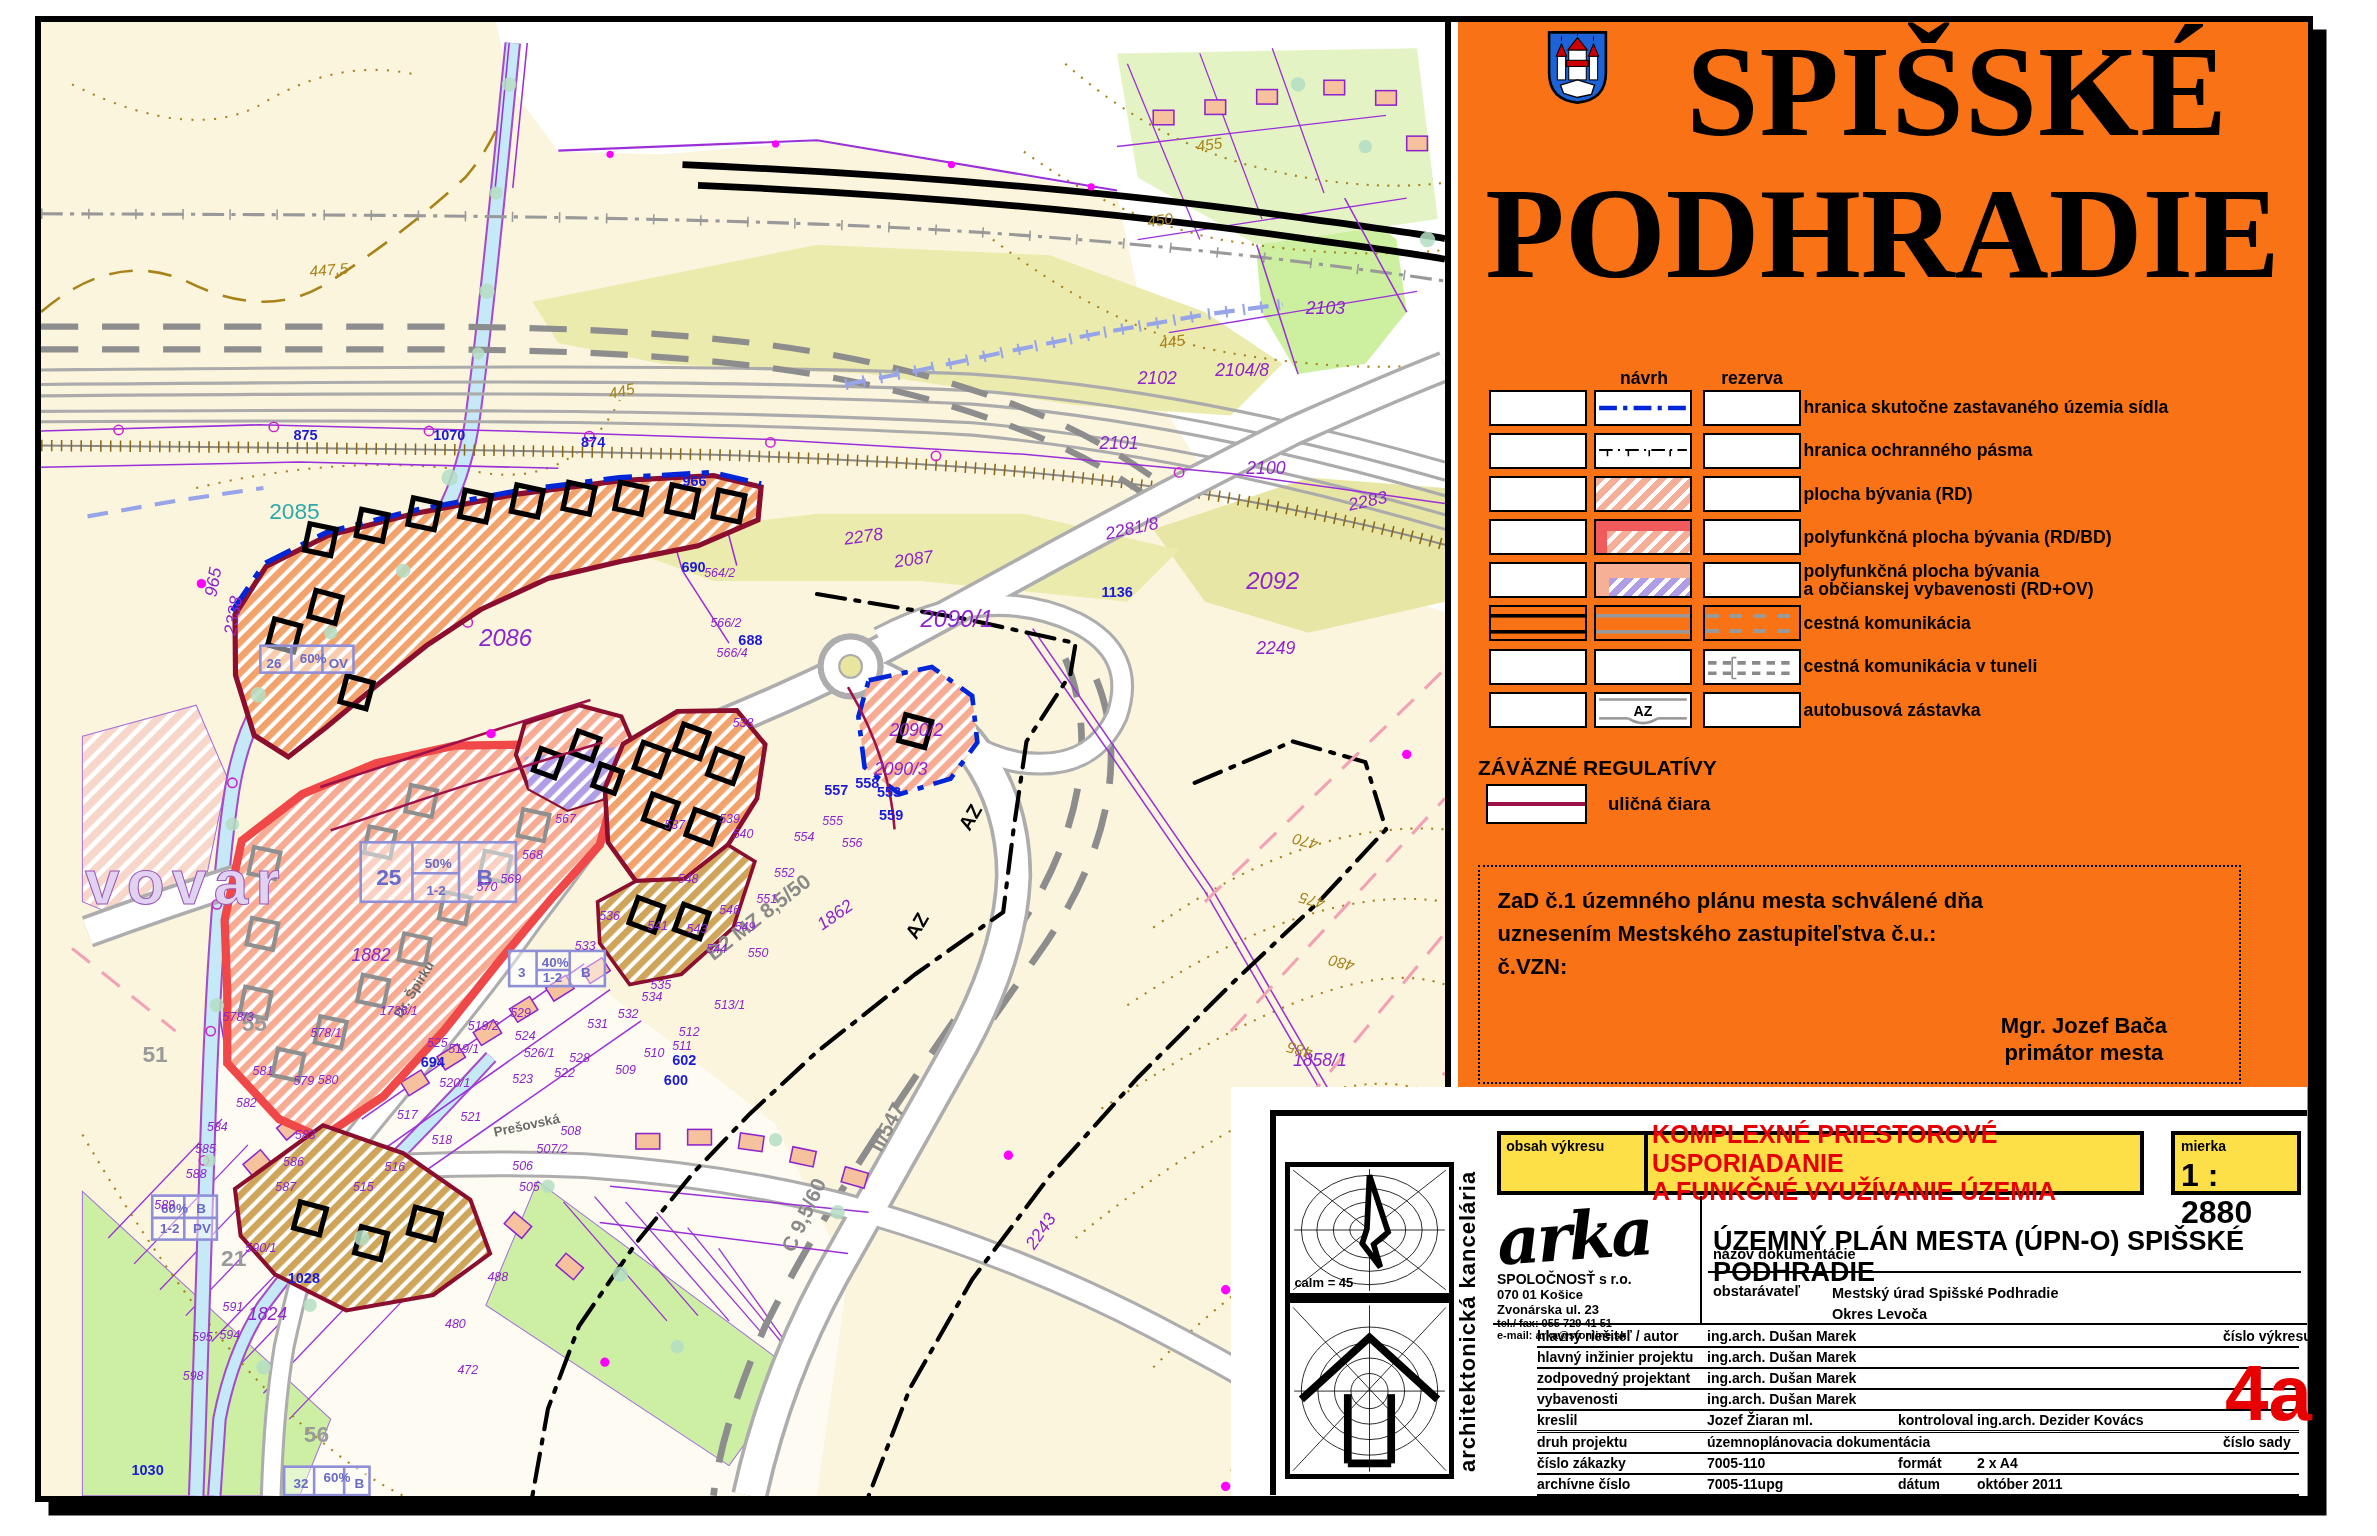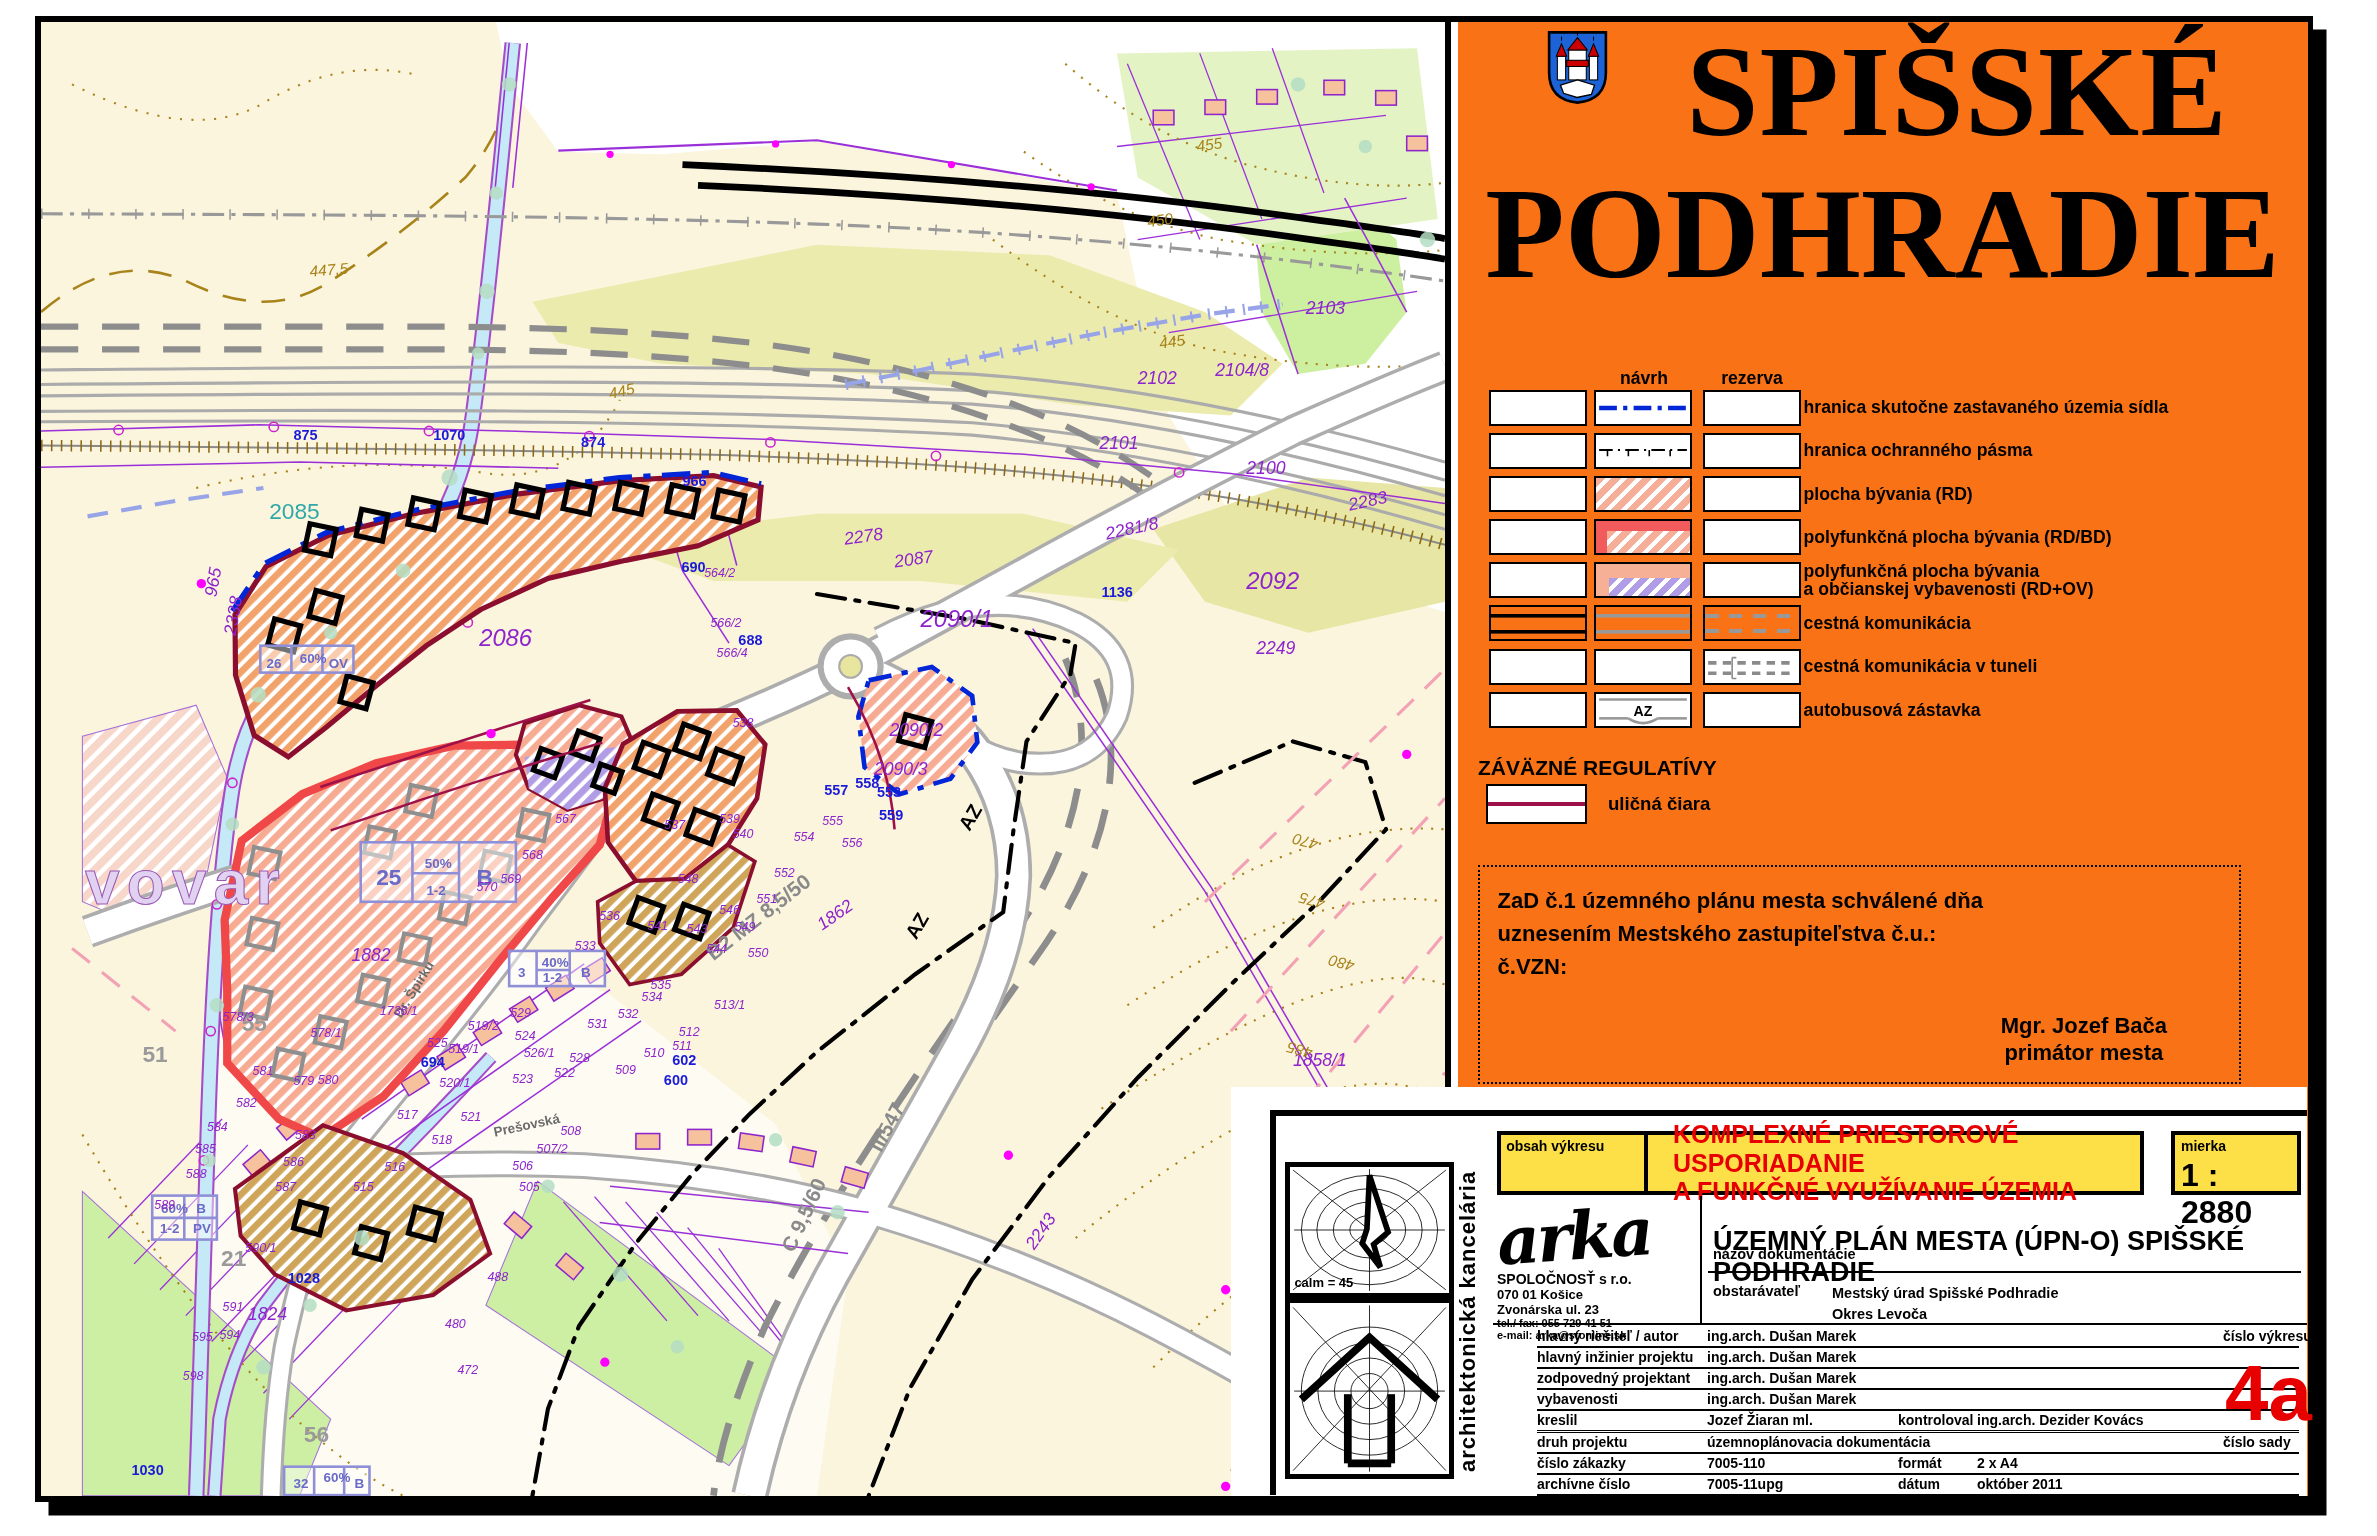--- a/index.html
+++ b/index.html
@@ -47,21 +47,21 @@
   .cmp2{left:9.3px;top:182px;width:159px;height:171px;}
   .vtext{position:absolute;left:179px;top:50px;height:310px;width:32px;writing-mode:vertical-rl;transform:rotate(180deg);font-weight:bold;font-size:22px;letter-spacing:1px;text-align:center;}
   .comp{position:absolute;left:221px;top:87px;width:167px;}
   .arka{font-family:"DejaVu Serif",serif;font-style:italic;font-weight:bold;font-size:66px;letter-spacing:-3.1px;transform:rotate(-4deg);line-height:1;}
   .comp .l1{font-weight:bold;font-size:14px;margin-top:2px;}
   .comp .l2{font-weight:bold;font-size:13px;}
   .comp .l3{font-weight:bold;font-size:11px;}
   .rowA{position:absolute;left:221px;top:15.5px;right:6.2px;height:64px;display:flex;}
   .cellA{border:4.1px solid #000;box-sizing:border-box;background:#fde047;}
   .cA1{width:151px;padding:3.1px 5.2px;font-weight:bold;font-size:14px;}
-  .cA2{flex:1;margin-left:-4.1px;display:flex;flex-direction:column;justify-content:center;padding-left:25px;}
+  .cA2{flex:1;margin-left:-4.1px;display:flex;flex-direction:column;justify-content:center;padding-left:4px;}
   .cA2 div{color:#E80000;font-weight:bold;font-size:25px;line-height:1.15;}
   .cA3{width:130px;margin-left:27px;padding:3.1px 6.2px;font-weight:bold;}
   .cA3 .lab{font-size:14px;} .cA3 .val{font-size:32px;margin-top:3.1px;}
   .vline{position:absolute;left:424px;top:80px;width:2.1px;height:128px;background:#000;}
   .nazov-lab{position:absolute;left:437px;top:89px;font-weight:bold;font-size:14.5px;margin-top:41px;}
   .nazov{position:absolute;left:437px;top:110px;right:15.5px;font-weight:bold;font-size:27px;}
   .nz-hr{position:absolute;left:432px;top:155px;right:6.2px;height:2.1px;background:#000;}
   .obst-lab{position:absolute;left:437px;top:167px;font-weight:bold;font-size:14.5px;}
   .obst-v{position:absolute;left:556px;top:167px;font-weight:bold;font-size:14.5px;line-height:1.45;}
   .tb-hr{position:absolute;left:217px;top:207px;right:0;height:2.6px;background:#000;}

